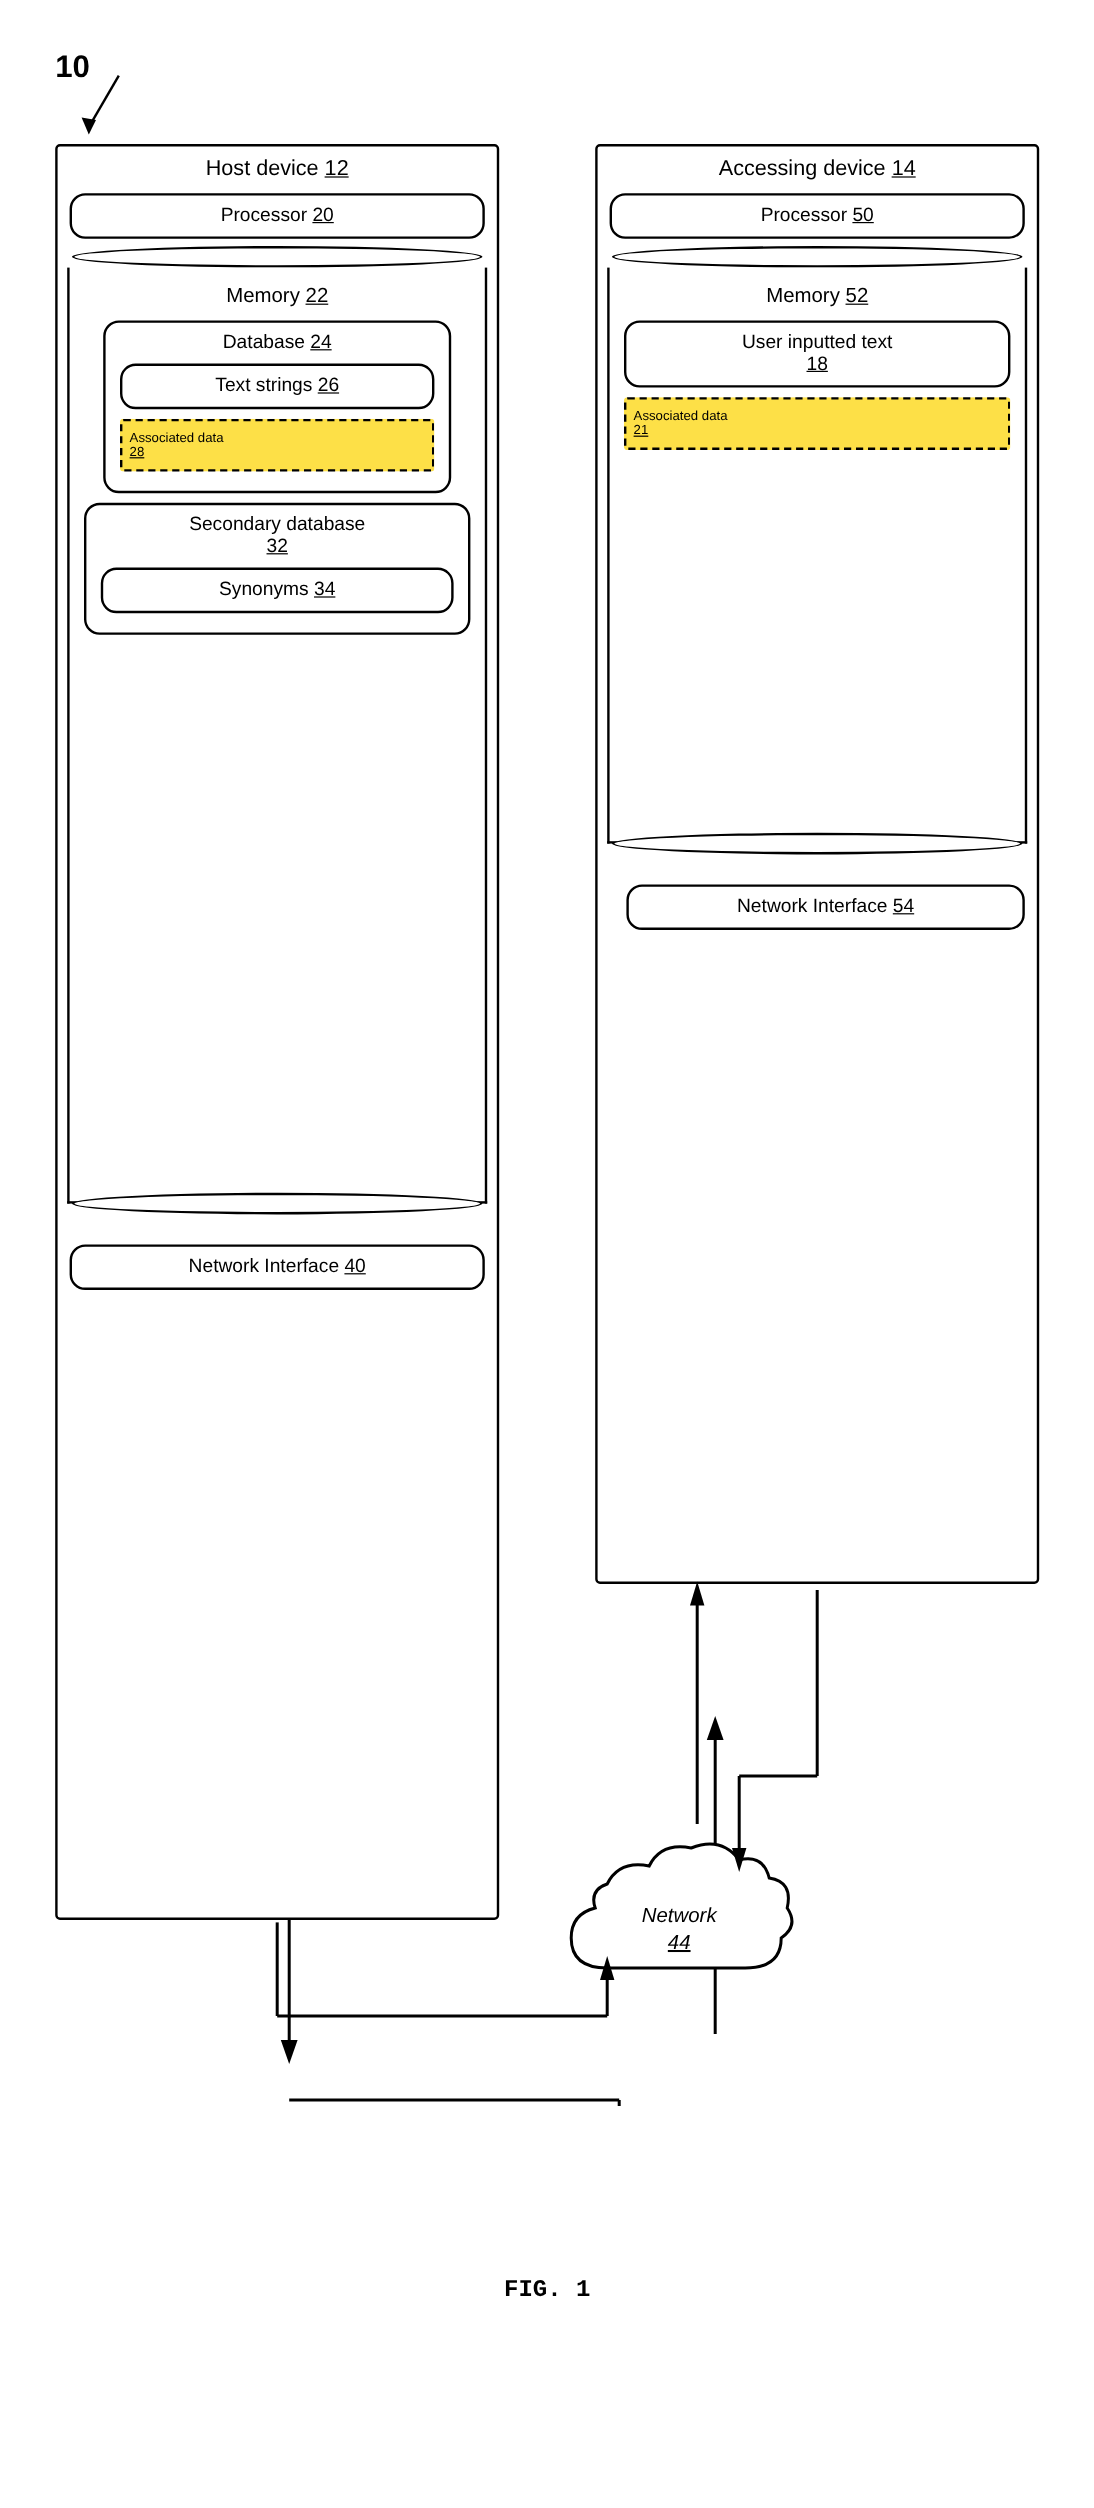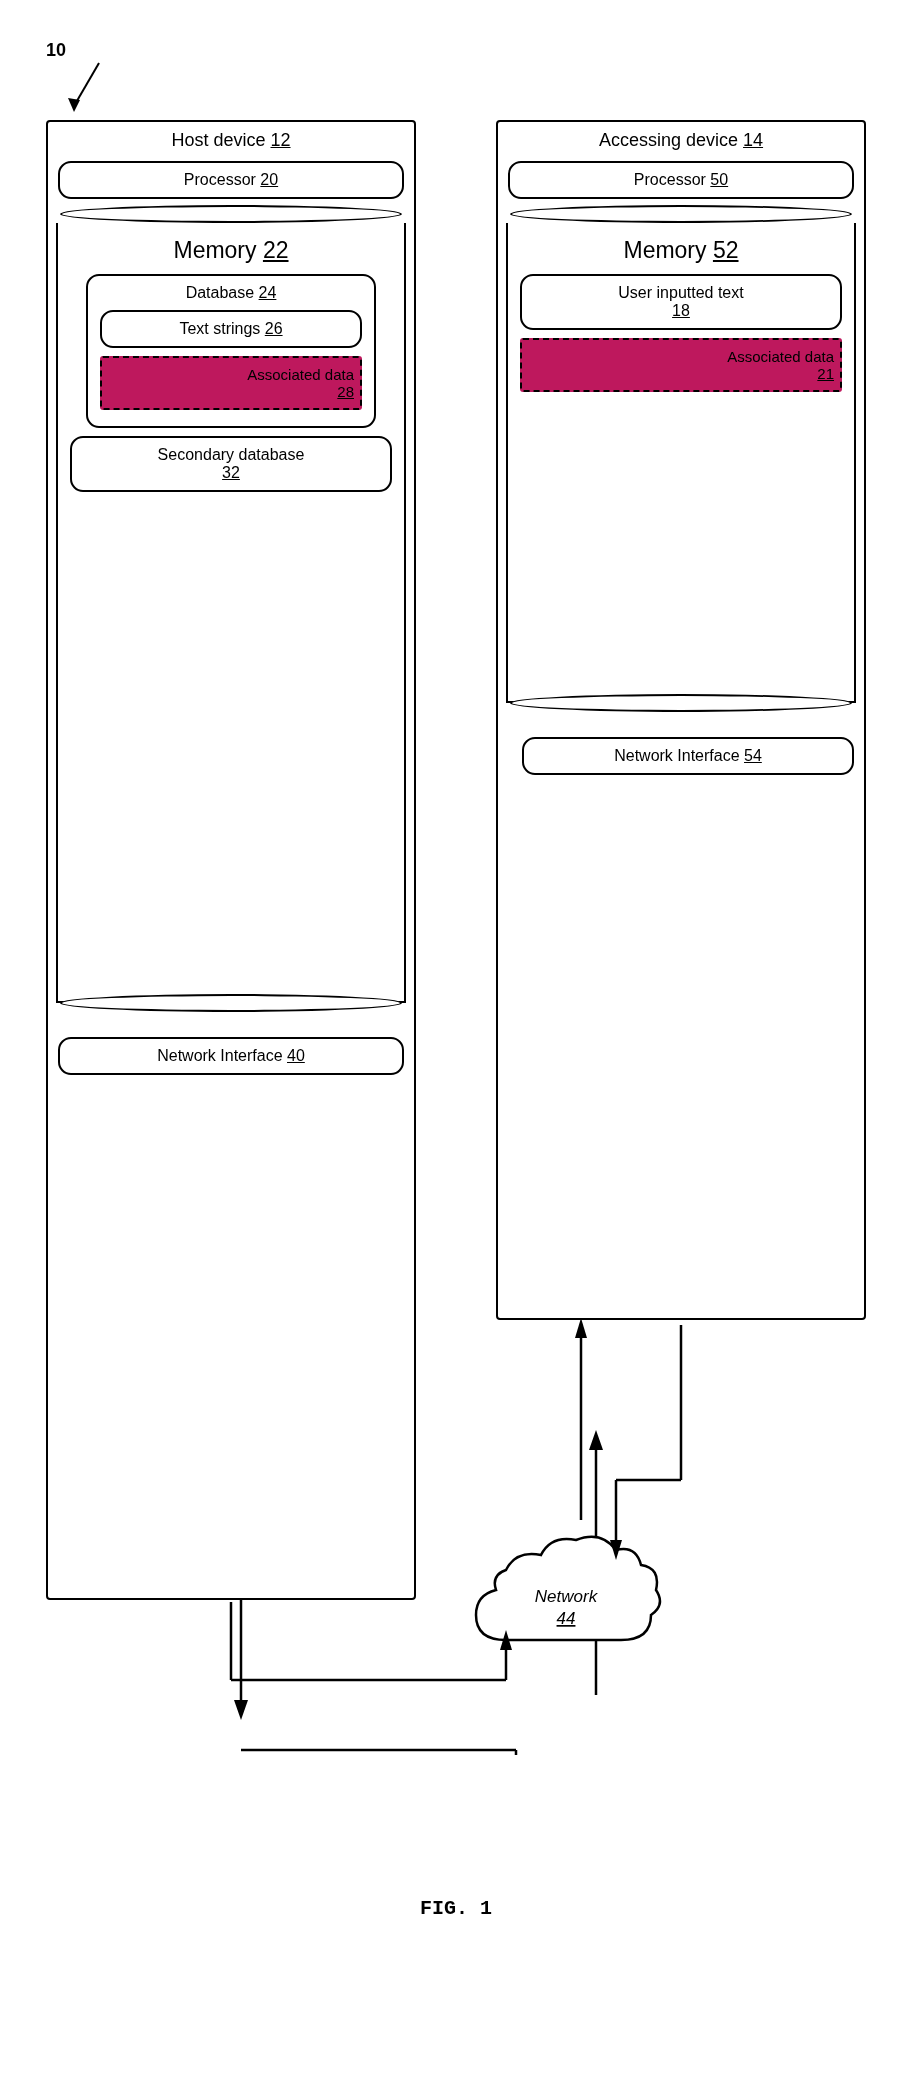--- a/index.html
+++ b/index.html
@@ -18,21 +18,21 @@
       position: relative;
       width: 860px;
       min-height: 1900px;
     }
 
     
     .ref-label {
       position: absolute;
       top: 0;
       left: 20px;
-      font-size: 18px;
+      font-size: 26px;
       font-weight: bold;
     }
 
     
     .device-box {
       position: absolute;
       border: 2.5px solid #000;
       border-radius: 4px;
       background: #fff;
     }
@@ -50,24 +50,24 @@
       background: #fff;
       text-align: center;
       padding: 8px 6px;
       font-size: 16px;
       margin: 6px 10px;
     }
 
     .inner-box-dashed {
       border: 2px dashed #000;
       border-radius: 3px;
-      background: #be185d;
-      text-align: right;
+      background: #fde047;
+      text-align: left;
       padding: 8px 6px;
-      font-size: 15px;
+      font-size: 11px;
       margin: 6px 10px;
     }
 
     .underline { text-decoration: underline; }
 
     
     .cylinder-container {
       margin: 6px 8px;
       position: relative;
     }
@@ -95,21 +95,21 @@
       border-radius: 50%;
       height: 18px;
       background: #fff;
       position: relative;
       bottom: 9px;
       margin-bottom: -9px;
     }
 
     .cylinder-title {
       text-align: center;
-      font-size: 23px;
+      font-size: 17px;
       padding: 4px 0 2px 0;
     }
 
     
     .cloud-container {
       position: absolute;
     }
 
     
     .fig-label {
@@ -185,20 +185,23 @@
             <span>Associated data</span><br>
             <span class="underline">28</span>
           </div>
         </div>
 
         <div class="inner-box" style="margin: 8px 6px;">
           <span>Secondary database</span><br>
           <span class="underline">32</span>
 
           
+          <div class="inner-box" style="margin:8px 6px;">
+            <span>Synonyms</span> <span class="underline">34</span>
+          </div>
         </div>
       </div>
       <div class="cylinder-bottom-cap" style="margin: 0 4px;"></div>
     </div>
 
     <div class="inner-box" style="margin-top: 16px; text-align: center;">
       <span>Network Interface</span> <span class="underline">40</span>
     </div>
   </div>
 

